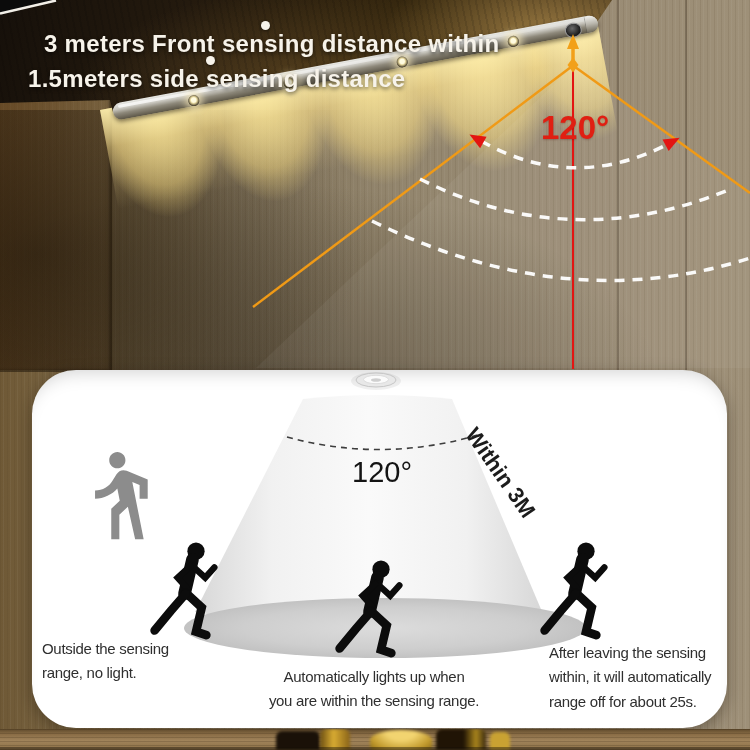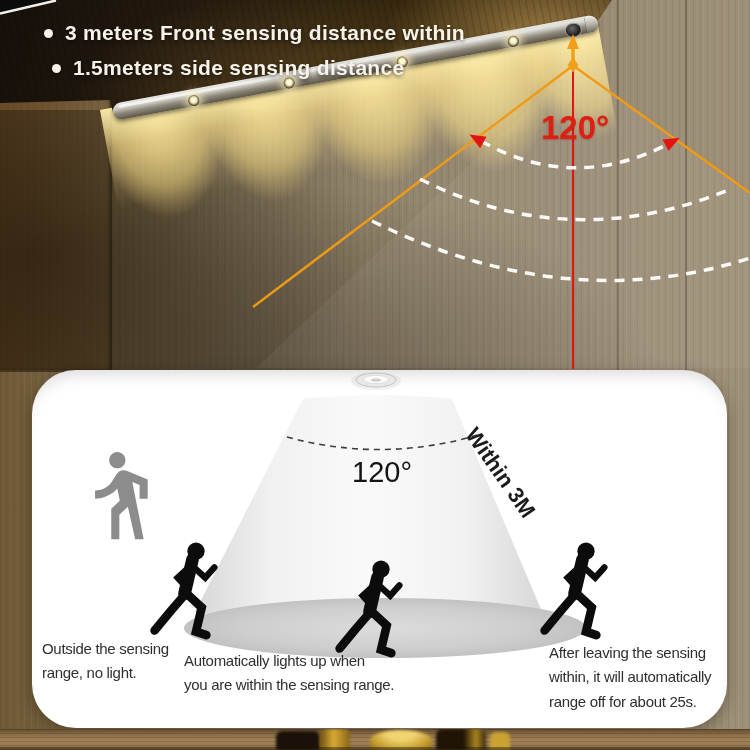--- a/index.html
+++ b/index.html
@@ -54,39 +54,39 @@
   .endcap{position:absolute;right:0;top:0;width:12px;height:17px;border-radius:0 9px 9px 0;
     background:linear-gradient(180deg,#f2f2ee,#b9b6ac 50%,#6d6757);border-left:1px solid rgba(0,0,0,.25);}
 
   
   .anno{position:absolute;left:0;top:0;z-index:30;pointer-events:none;}
   .wall-angle-label{position:absolute;left:541px;top:109px;z-index:31;
     font-size:33px;font-weight:bold;color:#e01f12;text-shadow:0 1px 2px rgba(80,0,0,.25);}
 
   
   .bullet-row{position:absolute;display:flex;align-items:center;z-index:40;
-    color:#f7f3ea;font-weight:bold;font-size:21px;letter-spacing:.3px;
-    text-shadow:0 2px 4px rgba(0,0,0,.55);white-space:nowrap;}
-  #bullet-row-1{left:44px;top:21px}#bullet-row-2{left:52px;top:56px}
+    color:#f7f3ea;font-weight:bold;font-size:24px;letter-spacing:.3px;
+    text-shadow:0 2px 4px rgba(0,0,0,.55);white-space:nowrap;flex-direction:column;}
+  #bullet-row-1{left:44px;top:21px}#bullet-row-2{left:28px;top:56px}
   .bullet-dot{width:9px;height:9px;border-radius:50%;background:#f7f3ea;margin-right:12px;
     box-shadow:0 1px 3px rgba(0,0,0,.5);}
 
   
   .panel{position:absolute;left:32px;top:370px;width:695px;height:358px;z-index:25;
     background:#fff;border-radius:44px;overflow:hidden;
     box-shadow:0 5px 16px rgba(20,12,4,.35), inset 0 14px 20px -14px rgba(0,0,0,.22);}
   .panel svg{position:absolute;left:0;top:0;}
   .panel-angle-label{position:absolute;left:300px;top:86px;width:100px;text-align:center;
     font-size:29px;color:#141414;}
   .range-label{position:absolute;left:449px;top:53px;font-size:22px;font-weight:bold;color:#1c1c1c;
     transform:rotate(55deg);transform-origin:0 0;white-space:nowrap;}
   .caption{position:absolute;color:#2f2f2f;font-size:15px;letter-spacing:-.3px;line-height:1.62;}
   .caption div{white-space:nowrap;}
   #caption-outside{left:10px;top:267px}
-  #caption-inside{left:152px;top:279px;width:380px;}
+  #caption-inside{left:152px;top:295px;width:380px;text-align:center}
   #caption-leaving{left:517px;top:271px}
 
   
   .counter{position:absolute;left:0;top:729px;width:750px;height:21px;z-index:26;overflow:hidden;background:
     repeating-linear-gradient(180deg, rgba(40,26,10,.18) 0 1px, rgba(0,0,0,0) 1px 4px),
     linear-gradient(180deg,#5f4a2c 0%,#8a6d46 25%,#a0835a 55%,#8d7148 100%);}
   .counter .edge{position:absolute;left:0;bottom:0;width:100%;height:3px;background:rgba(15,9,3,.4);}
   .cobj{position:absolute;filter:blur(1.6px);border-radius:6px 6px 0 0;}
   #cobj1{left:276px;top:2px;width:44px;height:19px;background:#1a1108;}
   #cobj2{left:320px;top:0;width:30px;height:21px;background:linear-gradient(90deg,#6b4e12,#d8ab32 45%,#8a6418);}

